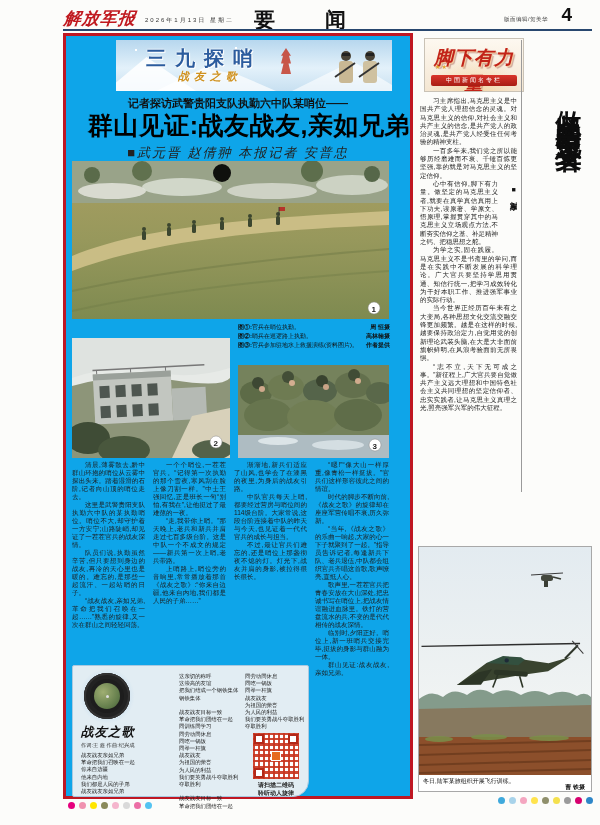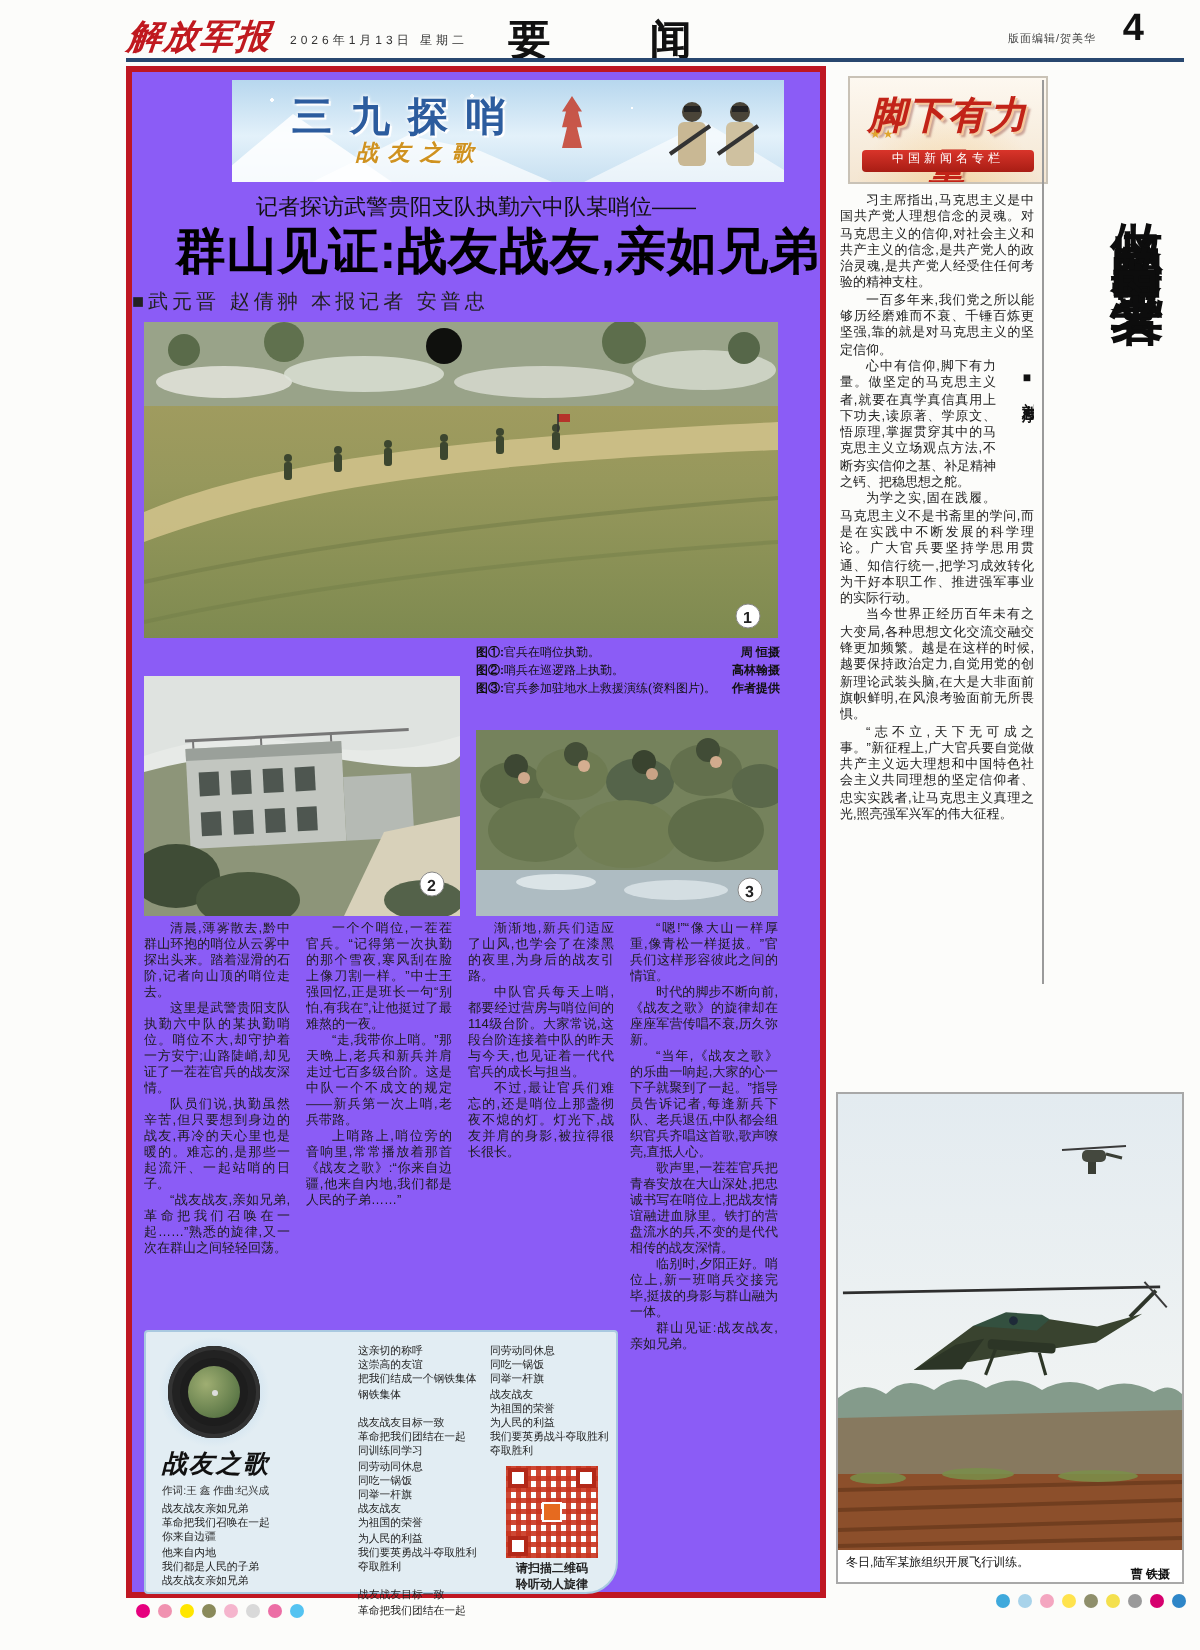--- a/index.html
+++ b/index.html
@@ -11,21 +11,21 @@
   .masthead { position:absolute; left:64px; top:7px; font-size:17px; font-weight:bold; font-style:italic;
               color:#c0191f; transform:skewX(-6deg); letter-spacing:1px; }
   .hdr-date { position:absolute; left:145px; top:16px; font-size:6px; color:#333; letter-spacing:2px; }
   .hdr-section { position:absolute; left:0; right:0; top:6px; text-align:center; font-size:21px; font-weight:bold;
                  color:#111; letter-spacing:22px; text-indent:22px; }
   .hdr-editor { position:absolute; right:52px; top:16px; font-size:5.5px; color:#444; letter-spacing:0.5px; }
   .hdr-pagenum { position:absolute; right:28px; top:4px; font-size:19px; font-weight:bold; color:#111; }
   .hdr-rule { position:absolute; left:63px; top:29px; width:529px; height:2px; background:#28476f; }
 
   
-  .redbox { position:absolute; left:63px; top:33px; width:350px; height:766px; border:3.5px solid #bf1722; background:#8b5cf6; }
+  .redbox { position:absolute; left:63px; top:33px; width:350px; height:766px; border:3.5px solid #bf1722; background:#0ea5e9; }
 
   
   .banner { position:absolute; left:50px; top:4px; width:276px; height:51px; overflow:hidden;
             background:linear-gradient(180deg,#b7d7ee 0%,#e3f1fa 55%,#c8e0f1 100%); }
   .mtn { position:absolute; bottom:0; background:#fff; opacity:.85; }
   .mtn.m1 { left:-10px; width:90px; height:34px; clip-path:polygon(0 100%,45% 0,100% 100%); }
   .mtn.m2 { left:40px; width:120px; height:26px; clip-path:polygon(0 100%,40% 10%,70% 40%,100% 100%); opacity:.7; }
   .mtn.m3 { right:-10px; width:110px; height:30px; clip-path:polygon(0 100%,55% 0,100% 100%); opacity:.6; }
   .banner-title { position:absolute; left:30px; top:5px; font-size:20px; font-weight:bold; color:#2c5c9e;
                   letter-spacing:9px; text-shadow:0 0 2px #fff,0 0 2px #fff,1px 1px 0 #fff; }
@@ -34,23 +34,23 @@
   .banner-tower { position:absolute; left:165px; top:8px; width:10px; height:26px; background:#c43c2a;
                   clip-path:polygon(50% 0,100% 30%,80% 30%,100% 60%,75% 60%,100% 100%,0 100%,25% 60%,0 60%,20% 30%,0 30%); opacity:.85; }
   .banner-snow { position:absolute; inset:0;
      background-image:radial-gradient(circle 1.5px at 20px 10px,#fff 55%,transparent 60%),
                       radial-gradient(circle 1px at 60px 24px,#fff 55%,transparent 60%),
                       radial-gradient(circle 1.5px at 120px 8px,#fff 55%,transparent 60%),
                       radial-gradient(circle 1px at 200px 14px,#fff 55%,transparent 60%),
                       radial-gradient(circle 1.5px at 250px 30px,#fff 55%,transparent 60%); }
   .banner-soldiers { position:absolute; right:8px; bottom:2px; }
 
-  .kicker { position:absolute; left:0; width:100%; top:60px; text-align:center; font-size:11px; font-weight:normal; color:#111; }
+  .kicker { position:absolute; left:0; width:100%; top:60px; text-align:center; font-size:11px; font-weight:bold; color:#111; }
   .headline { position:absolute; left:0; width:100%; top:73px; text-align:right; font-size:25px; font-weight:bold; color:#000; letter-spacing:0.5px; }
-  .byline { position:absolute; left:0; width:100%; top:108px; text-align:left; font-size:10px; color:#222; letter-spacing:2px; }
+  .byline { position:absolute; left:0; width:100%; top:108px; text-align:center; font-size:13px; color:#222; letter-spacing:2px;font-style:italic; }
 
   .photo { position:absolute; display:block; }
   .ph-main { left:6px; top:125px; }
   .ph-build { left:6px; top:302px; }
   .ph-group { left:172px; top:329px; }
 
   .cap-block { position:absolute; left:172px; top:287px; width:152px; font-size:6px; color:#111; }
   .cap-row { display:flex; justify-content:space-between; line-height:9px; }
   .cap-text { white-space:nowrap; overflow:hidden; }
   .cap-credit { white-space:nowrap; font-weight:bold; margin-left:4px; }

